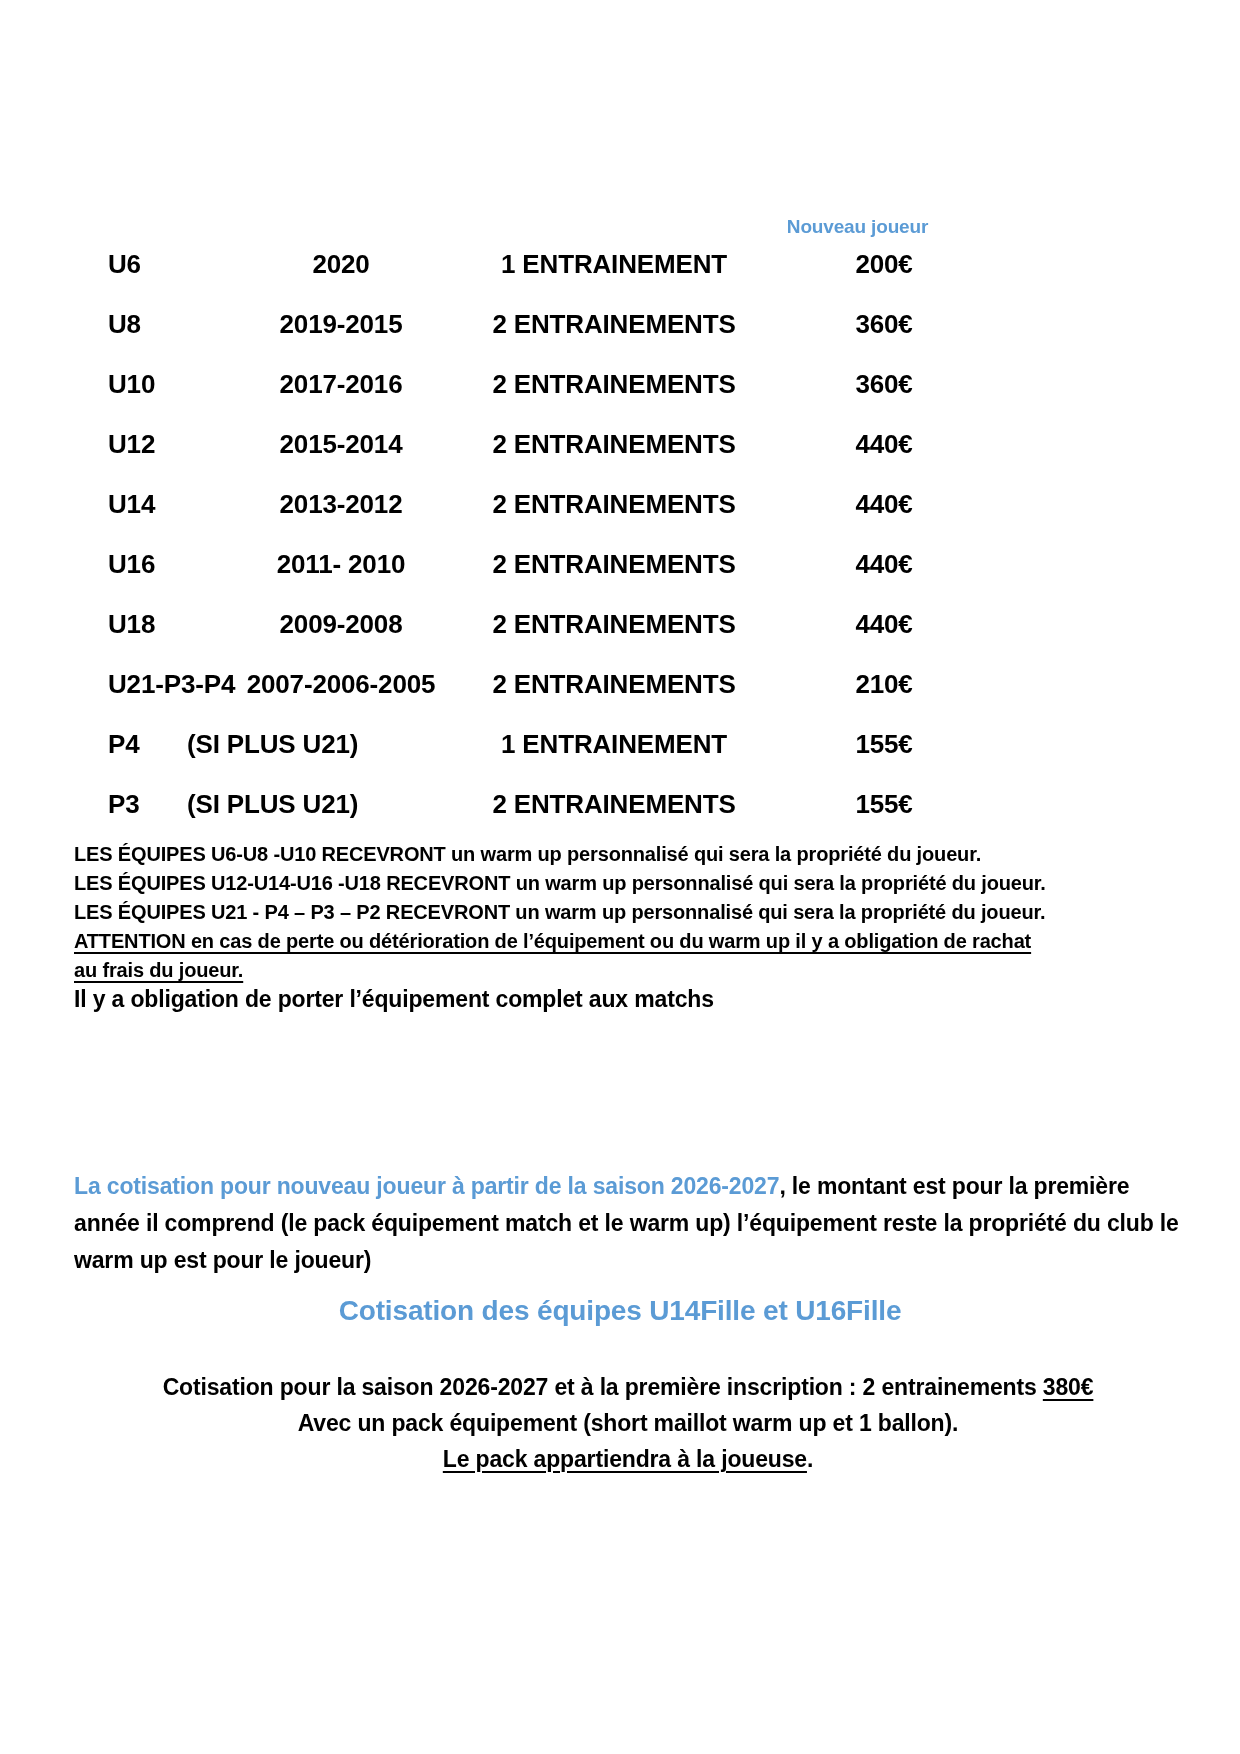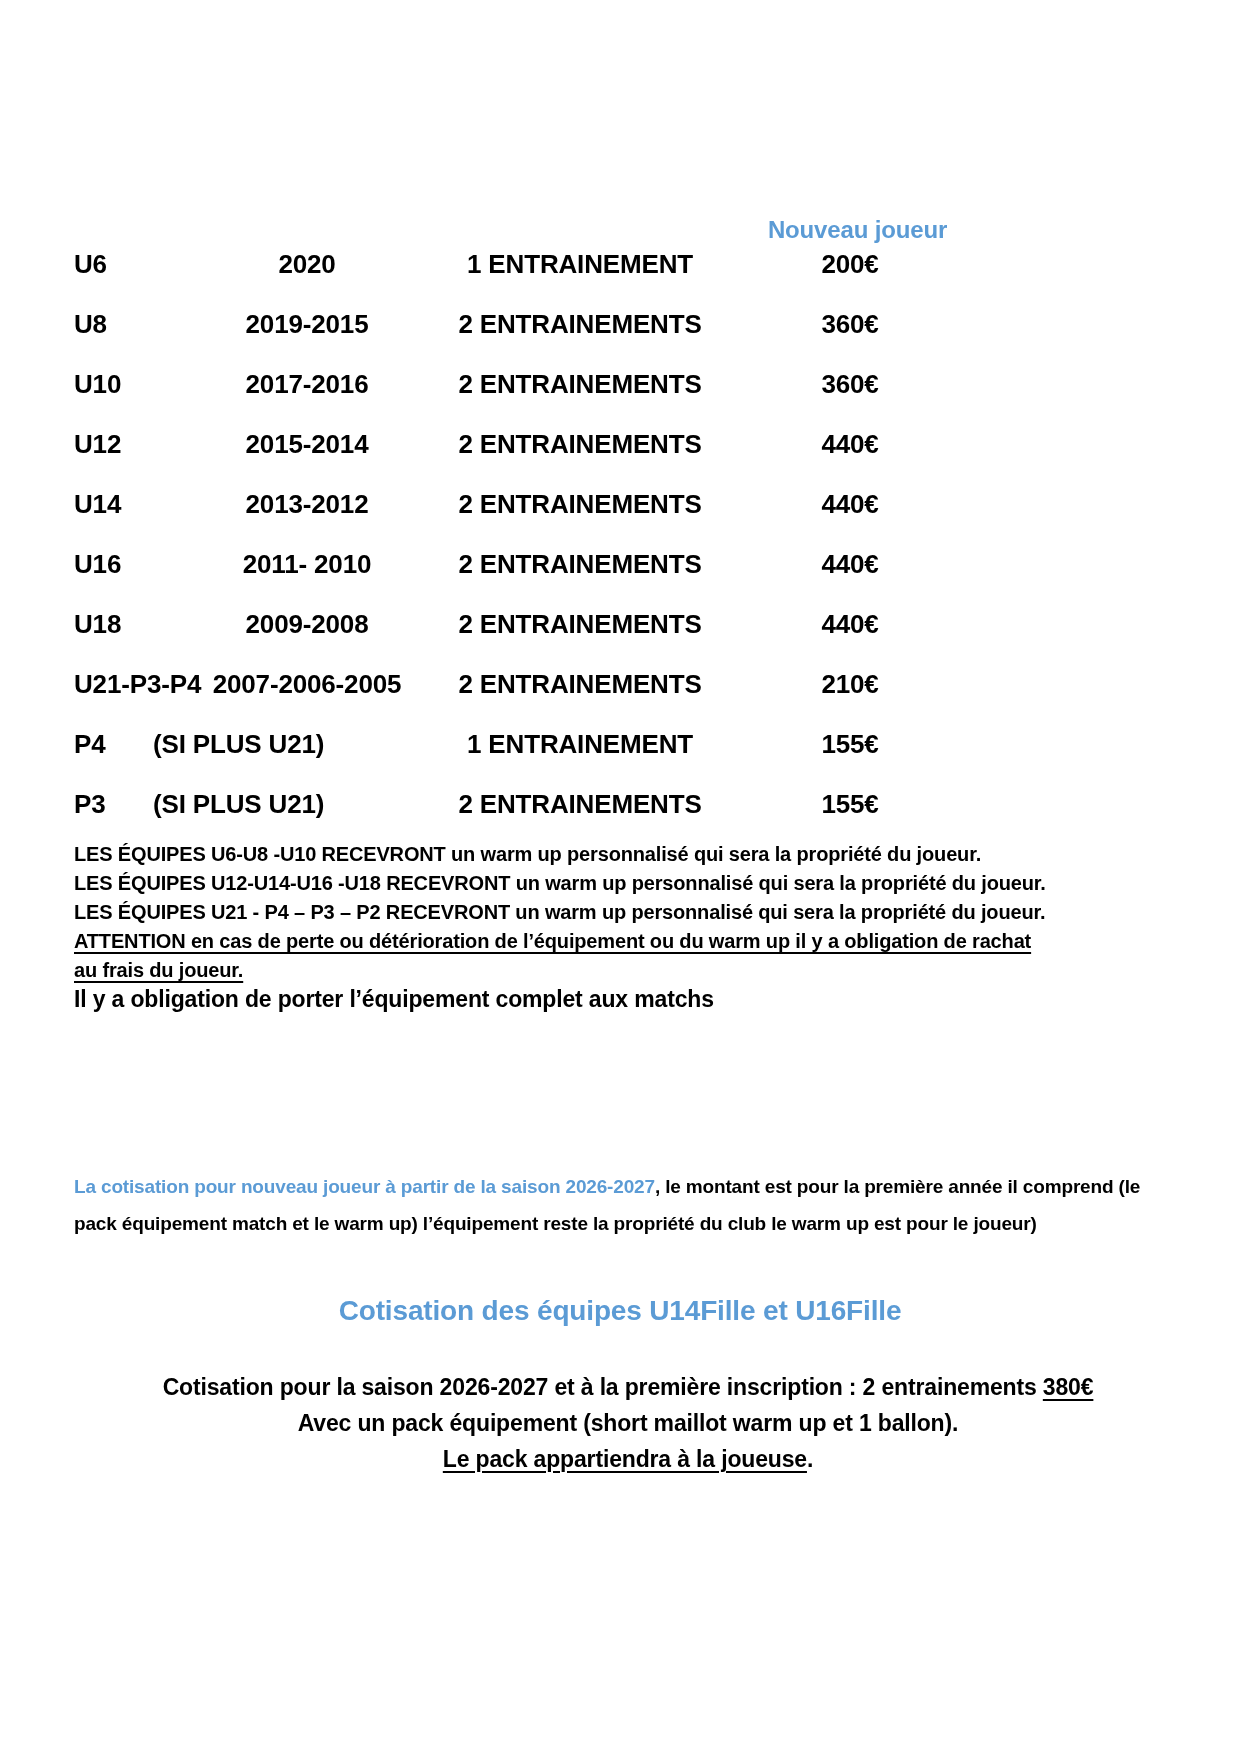--- a/index.html
+++ b/index.html
@@ -27,43 +27,43 @@
   .cell { display: flex; align-items: flex-start; }
   .cell.team     { width: 140px; justify-content: flex-start; }
   .cell.year     { width: 186px; justify-content: center; }
   .cell.training { width: 360px; justify-content: center; }
   .cell.price    { width: 180px; justify-content: center; }
 
   .thead { top: 186px; font-size: 20px; color: var(--accent-dark-blue, #0070C0); }
 
   .subhead {
     position: absolute; top: 216px; left: 760px; width: 195px;
-    text-align: center; font-size: 24px;
+    text-align: center; font-size: 19px;
     color: var(--accent-light-blue, #5B9BD5);
   }
 
   .rows { position: absolute; top: 248px; left: 0; right: 0; }
-  .rows .trow { position: static; margin-left: 74px; height: 60px; font-size: 26px; line-height: 32px; }
+  .rows .trow { position: static; margin-left: 108px; height: 60px; font-size: 26px; line-height: 32px; }
   .cell.year.paren { justify-content: flex-start; }
   .cell.year.paren .shift { display: inline-block; transform: translateX(-61px); }
 
   .notes {
     position: absolute; top: 840px; left: 74px; width: 1110px;
     font-size: 20px; line-height: 29px;
   }
   .u { text-decoration: underline; text-decoration-thickness: 2px; text-underline-offset: 4px; }
 
   .obligation {
     position: absolute; top: 986px; left: 74px; width: 1110px;
     font-size: 23px;
   }
 
   .newplayer {
     position: absolute; top: 1168px; left: 74px; width: 1105px;
-    font-size: 19px; line-height: 37px;
+    font-size: 23px; line-height: 37px;
   }
   .blue-lead { color: var(--accent-light-blue, #5B9BD5); }
 
   .girls-title {
     position: absolute; top: 1295px; left: 0; right: 0;
     text-align: center; font-size: 28px;
     color: var(--accent-light-blue, #5B9BD5);
   }
   .girls-line { position: absolute; left: 40px; right: 24px; text-align: center; font-size: 23px; }
   .girls-line.l1 { top: 1374px; }

